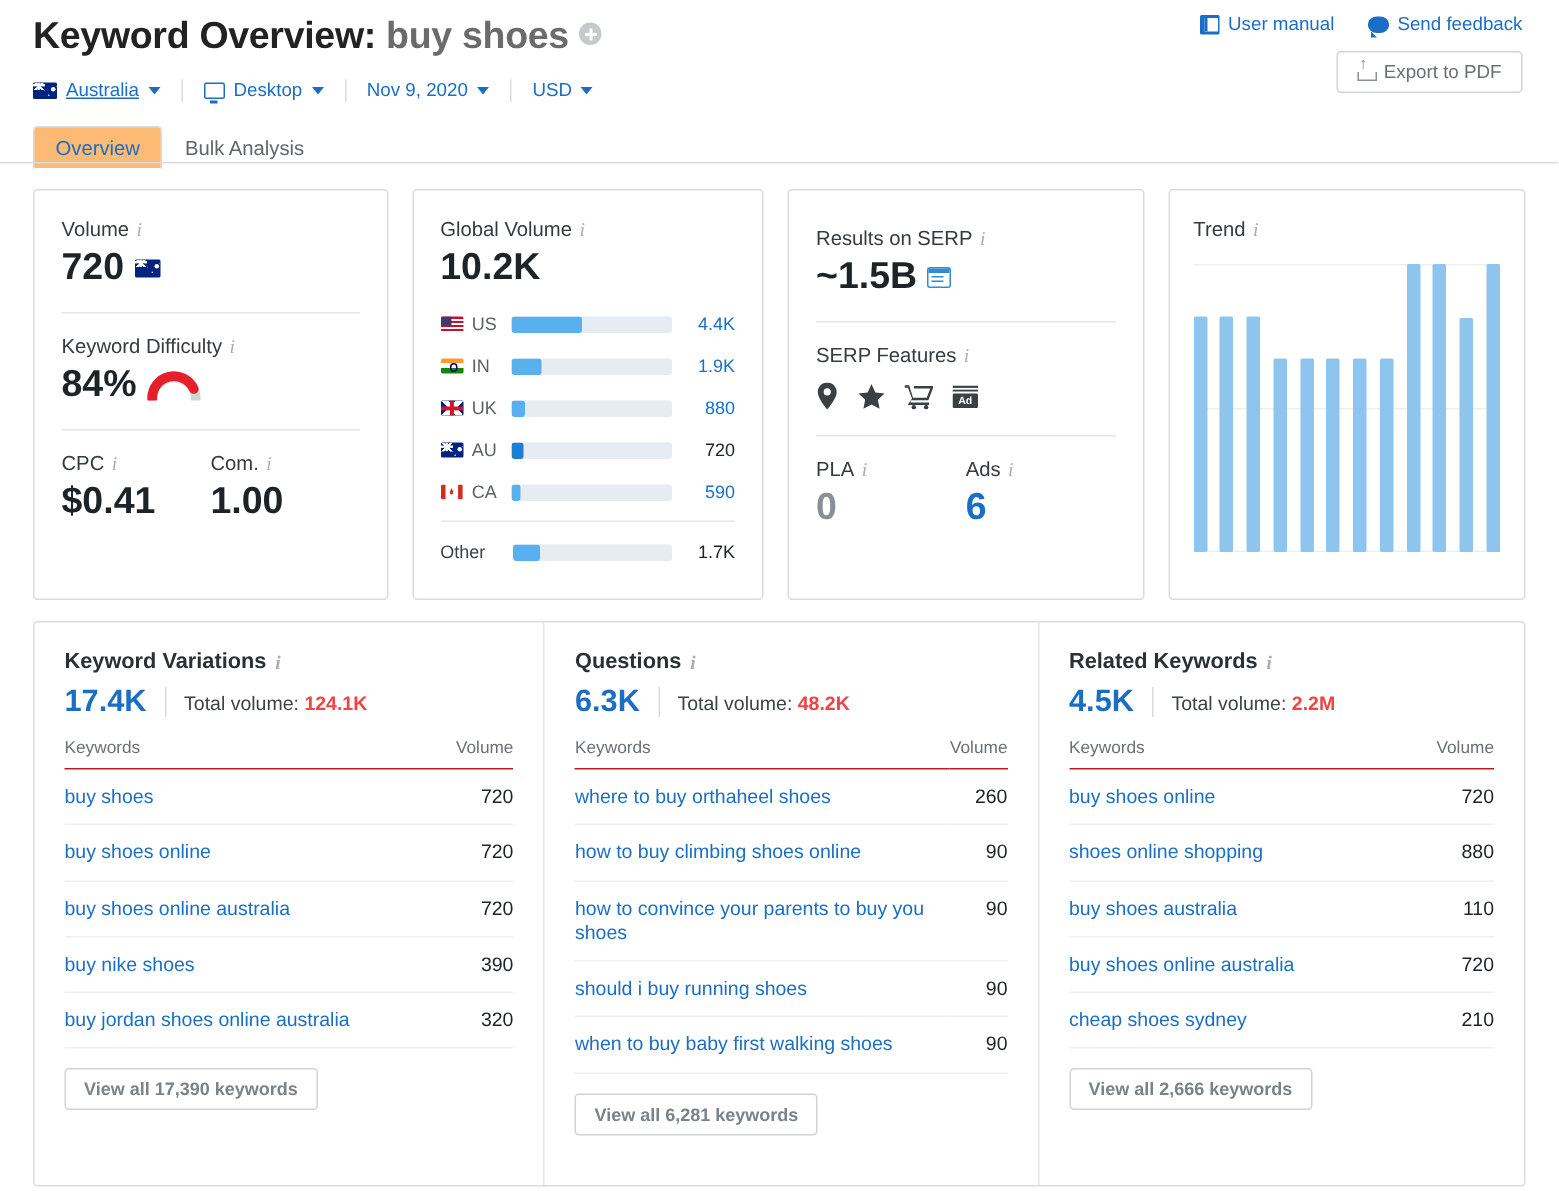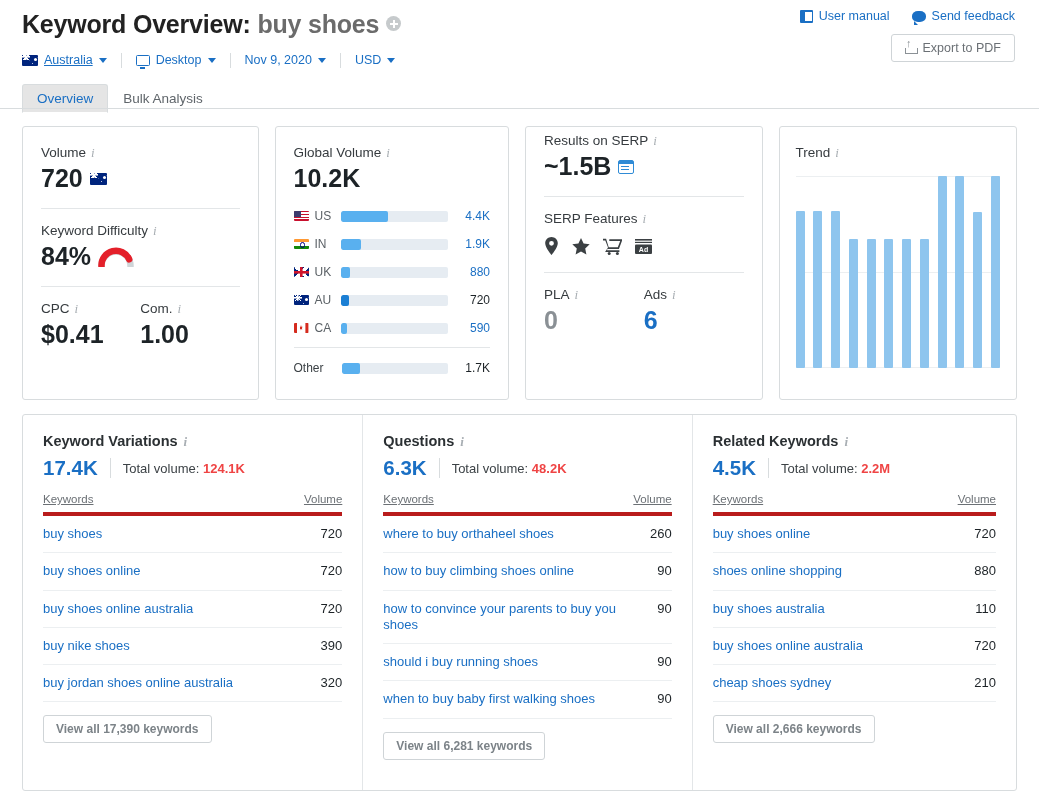--- a/index.html
+++ b/index.html
@@ -95,32 +95,32 @@
   .ico-desktop::after {
     content: ""; position: absolute; left: 3px; bottom: -4px; width: 5px; height: 2px; background: #1a6fc4;
   }
 
   
   .tabs { margin-top: 13px; display: flex; align-items: flex-end; position: relative; height: 28px; }
   .tab {
     font-size: 13.5px; padding: 6px 14px 6px 14px; cursor: pointer; color: #60666b;
     position: relative; top: 1px; border: 1px solid transparent; border-radius: 3px 3px 0 0;
   }
-  .tab.active { color: #1a6fc4; background: #e5e5e5; border-color: #d8dcde; border-bottom-color: #fff; }
+  .tab.active { color: #1a6fc4; background: #fdba74; border-color: #d8dcde; border-bottom-color: #fff; }
   .header-rule { position: absolute; left: 0; right: 0; top: 108px; height: 1px; background: #d8dcde; }
 
   
   .content { padding: 14px 22px 0 22px; }
   .row-top { display: flex; gap: 2px; }
   .card {
     border: 1px solid #d8dcde; border-radius: 3px; background: #fff;
   }
   .card-metrics { width: 237px; padding: 18px 18px 14px 18px; margin-right: 14px; }
   .card-global { width: 235px; padding: 18px 18px 14px 18px; margin-right: 14px; }
-  .card-serp { width: 238px; padding: 6px 18px 14px 18px; margin-right: 14px; }
+  .card-serp { width: 238px; padding: 24px 18px 14px 18px; margin-right: 14px; }
   .card-trend { width: 239px; padding: 18px 16px 14px 16px; }
 
   .metric-label { font-size: 13.5px; color: #363b3f; display: flex; align-items: center; gap: 5px; }
   .info-i {
     font-family: "Liberation Serif", serif; font-style: italic; font-size: 13px;
     color: #a8aeb3; cursor: pointer; line-height: 1;
   }
   .metric-value { font-size: 25px; font-weight: bold; color: #1d2327; margin-top: 4px; display: flex; align-items: center; gap: 7px; }
   .hr { height: 1px; background: #e3e6e8; margin: 15px 0 14px 0; }
 
@@ -193,21 +193,21 @@
   .p3 { width: 325px; }
   .panel-title { font-size: 14.5px; font-weight: bold; color: #2b3033; display: flex; align-items: center; gap: 6px; }
   .panel-sub { display: flex; align-items: center; margin-top: 7px; gap: 12px; }
   .panel-count { font-size: 20.5px; font-weight: bold; color: #1a6fc4; }
   .vrule { width: 1px; height: 20px; background: #d8dcde; }
   .panel-total { font-size: 13px; color: #3c4246; }
   .panel-total b { color: #ef4444; }
   .kw-table { width: 100%; border-collapse: collapse; margin-top: 13px; }
   .kw-table th {
     font-size: 11.5px; font-weight: normal; color: #6b7075; text-align: left;
-    padding: 0 0 7px 0; border-bottom: 4px solid #b91c1c; text-decoration: underline;
+    padding: 0 0 7px 0; border-bottom: 1px solid #b91c1c;
   }
   .kw-table th.num { text-align: right; }
   .kw-table td {
     font-size: 13px; color: #1a6fc4; padding: 10px 0 10px 0; border-bottom: 1px solid #eceff1;
     vertical-align: top; line-height: 1.25;
   }
   .kw-table td.num { text-align: right; color: #1d2327; white-space: nowrap; padding-left: 8px; }
   .kw-table tr:last-child td { border-bottom: 1px solid #eceff1; }
   .kw-link { cursor: pointer; }
   .view-all {

